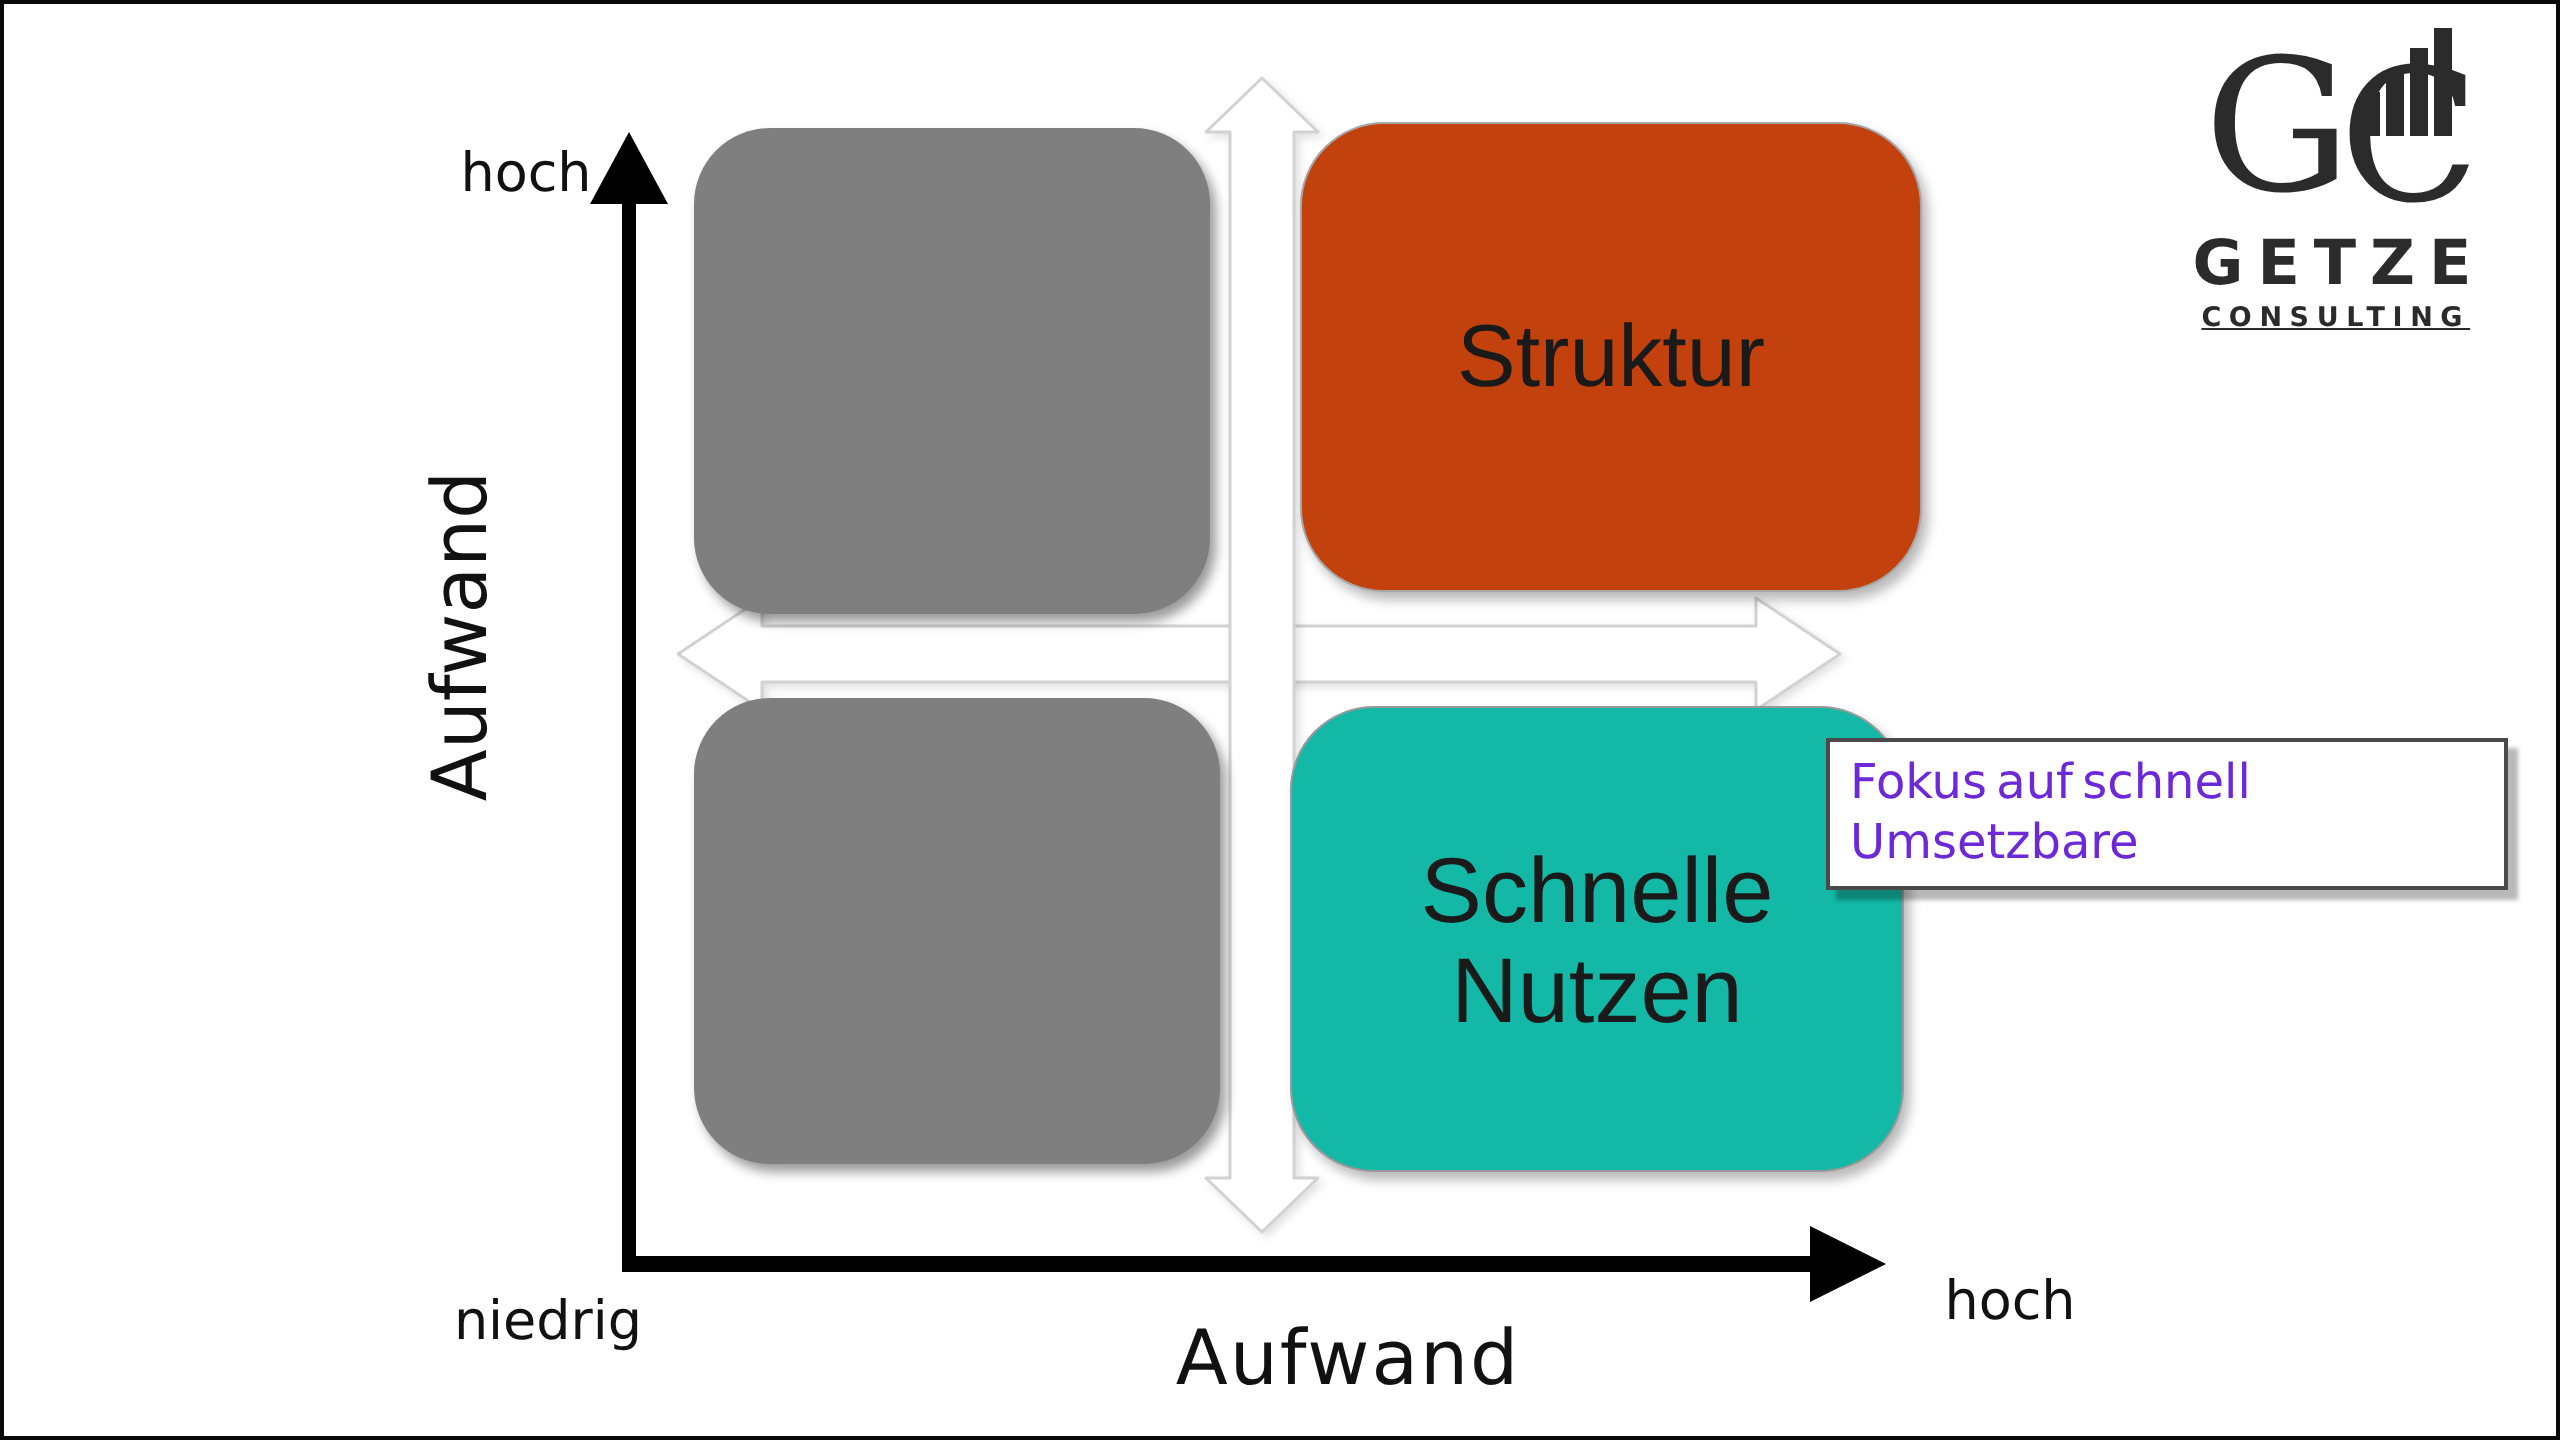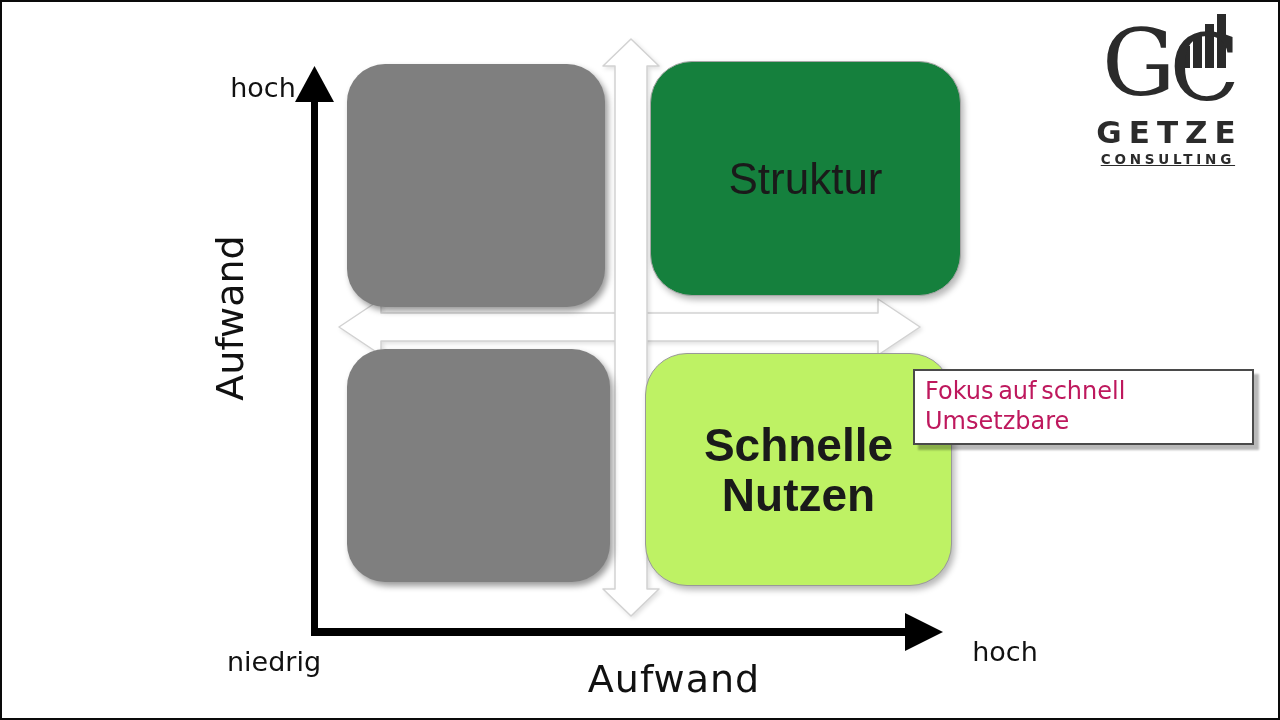--- a/index.html
+++ b/index.html
@@ -41,21 +41,21 @@
                font-size:38px;}
   .lbl-niedrig{left:272px;top:659px;transform:translate(-50%,-50%);font-size:27px;}
   .lbl-hoch-right{left:1003px;top:649px;transform:translate(-50%,-50%);font-size:27px;}
   .lbl-nutzen{left:672px;top:677px;transform:translate(-50%,-50%);font-size:38px;
               letter-spacing:1px;}
   
   .callout{position:absolute;z-index:5;left:911px;top:367px;width:341px;
            box-sizing:border-box;background:#ffffff;border:2px solid #4a4a4a;
            box-shadow:5px 5px 2px rgba(0,0,0,0.28);
            padding:5px 10px 7px 10px;font-size:24px;line-height:30px;
-           word-spacing:-3px;color:#be185d;}
+           word-spacing:-3px;color:#6d28d9;}
   
   .logo{position:absolute;z-index:3;left:1088px;top:12px;width:152px;
         text-align:center;color:#2b2b2b;}
   .monogram{position:relative;height:98px;}
   .mono-letter{position:absolute;font-family:"DejaVu Serif",serif;
                font-size:92px;line-height:1;color:#2b2b2b;}
   .mono-g{left:12px;top:4px;}
   .mono-c{right:2px;top:9px;}
   .logo-bars{position:absolute;right:16px;top:0;display:flex;
              align-items:flex-end;gap:3px;height:54px;}
@@ -81,29 +81,29 @@
     <polygon class="black-axis" points="312.5,64 293,100 332,100"></polygon>
 
     <rect class="black-axis" x="309" y="626" width="598" height="8"></rect>
     <polygon class="black-axis" points="941,630 903,611 903,649"></polygon>
   </svg>
 
   <div class="quad quad-gray q-tl" style="background-color: rgb(127, 127, 127);">
     <span></span>
   </div>
 
-  <div class="quad q-tr" style="background-color: #15803d;">
+  <div class="quad q-tr" style="background-color: #c2410c;">
     <span>Struktur</span>
   </div>
 
   <div class="quad quad-gray q-bl" style="background-color: rgb(127, 127, 127);">
     <span></span>
   </div>
 
-  <div class="quad q-br" style="background-color: #bef264; font-weight: bold;">
+  <div class="quad q-br" style="background-color: #14b8a6;">
     <span>Schnelle</span>
     <span>Nutzen</span>
   </div>
 
   <div class="axis-label lbl-hoch-top">hoch</div>
   <div class="axis-label lbl-aufwand">Aufwand</div>
   <div class="axis-label lbl-niedrig">niedrig</div>
   <div class="axis-label lbl-hoch-right">hoch</div>
   <div class="axis-label lbl-nutzen">Aufwand</div>
 

